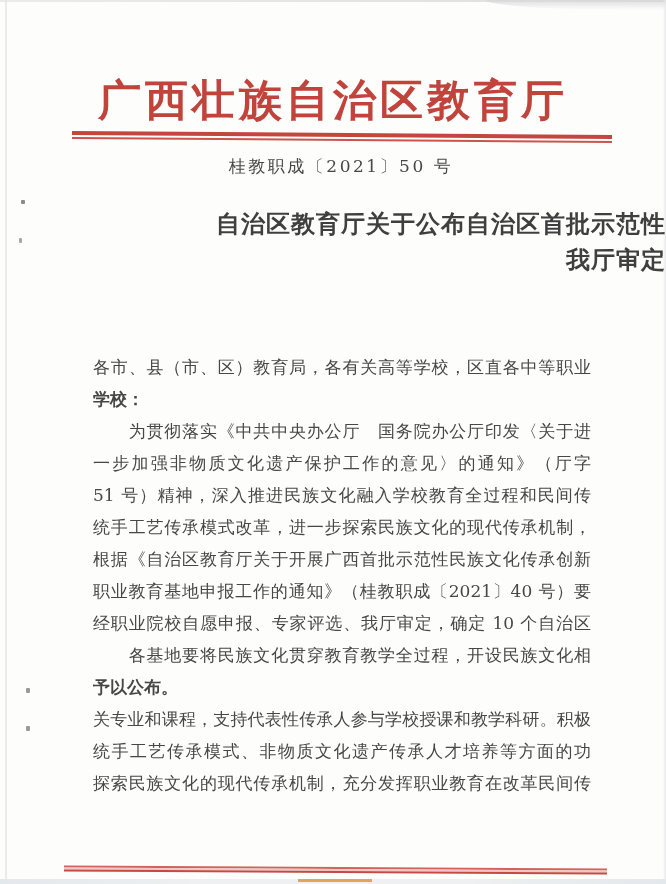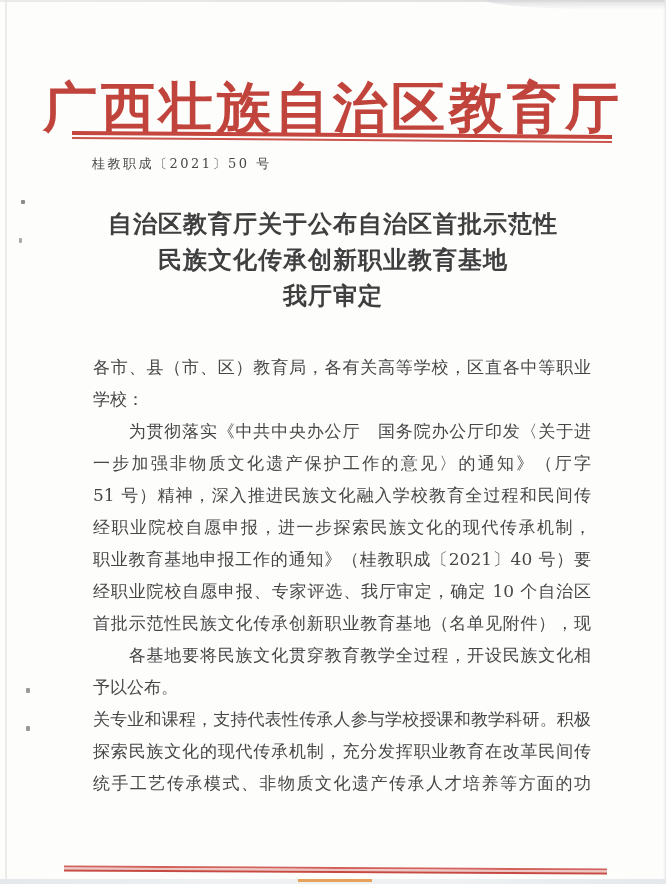--- a/index.html
+++ b/index.html
@@ -26,57 +26,57 @@
   .speck{position:absolute;background:#6f6f6f;border-radius:1px;opacity:.8;}
   .speck.s1{left:21px;top:200px;width:4px;height:4px;}
   .speck.s2{left:19px;top:238px;width:3px;height:5px;opacity:.6;}
   .speck.s3{left:26px;top:688px;width:4px;height:5px;opacity:.7;}
   .speck.s4{left:26px;top:726px;width:4px;height:5px;opacity:.7;}
 
   
   .org-name{
     position:absolute;top:72px;left:0;width:100%;
     text-align:center;
-    font-size:54px;font-weight:bold;
+    font-size:43px;font-weight:bold;
     color:var(--header-red);
     letter-spacing:4px;
     white-space:nowrap;
     font-family:Liberation Mono, monospace;
   }
   .red-rule{position:absolute;left:72px;top:133px;width:540px;transform:rotate(0.45deg);}
   .red-rule .thick{height:4px;background:var(--rule-red);}
   .red-rule .gap{height:1.5px;background:transparent;}
   .red-rule .thin{height:2px;background:#cb544c;}
 
   .doc-number{
     position:absolute;top:155px;left:92px;width:498px;
-    text-align:left;
-    font-size:13px;color:var(--text-dark);
+    text-align:center;
+    font-size:17px;color:var(--text-dark);
     letter-spacing:2.5px;white-space:nowrap;
   }
 
   
   .title-block{
     position:absolute;top:206px;left:0;width:100%;
-    text-align:center;color:var(--title-dark);
+    text-align:right;color:var(--title-dark);
     font-weight:bold;font-size:24px;line-height:36px;
   }
   .title-line{height:36px;letter-spacing:1px;white-space:nowrap;}
 
   
   .doc-body{
     position:absolute;top:351px;left:93px;width:498px;
     font-size:17px;color:var(--text-dark);
   }
   .body-line{
     height:32px;line-height:32px;
     text-align:justify;text-align-last:justify;
     overflow:hidden;white-space:normal;
   }
-  .body-line.no-stretch{text-align-last:left;}
+  .body-line.no-stretch{text-align-last:left;font-weight:bold;}
 
   
   .bottom-rule{position:absolute;left:64px;top:867px;width:543px;transform:rotate(0.3deg);}
   .bottom-rule .r1{height:2px;background:#d2625b;}
   .bottom-rule .r2{height:1.5px;background:#ecc7c4;}
   .bottom-rule .r3{height:2.5px;background:#c64a42;}
 </style>
 </head>
 <body>
 
@@ -95,39 +95,38 @@
   <div class="red-rule">
     <div class="thick"></div>
     <div class="gap"></div>
     <div class="thin"></div>
   </div>
 
   <div class="doc-number">桂教职成〔2021〕50 号</div>
 
   <div class="title-block">
     <div class="title-line">自治区教育厅关于公布自治区首批示范性</div>
-    <div class="title-line">民族文化传承创新职业教育基地</div>
     <div class="title-line">我厅审定</div>
   </div>
 
   <div class="doc-body">
     <div class="body-line">各市、县（市、区）教育局，各有关高等学校，区直各中等职业</div>
     <div class="body-line no-stretch">学校：</div>
     <div class="body-line">　　为贯彻落实《中共中央办公厅　国务院办公厅印发〈关于进</div>
     <div class="body-line">一步加强非物质文化遗产保护工作的意见〉的通知》（厅字〔2021〕</div>
     <div class="body-line">51 号）精神，深入推进民族文化融入学校教育全过程和民间传</div>
-    <div class="body-line">经职业院校自愿申报，进一步探索民族文化的现代传承机制，</div>
+    <div class="body-line">统手工艺传承模式改革，进一步探索民族文化的现代传承机制，</div>
+    <div class="body-line">根据《自治区教育厅关于开展广西首批示范性民族文化传承创新</div>
     <div class="body-line">职业教育基地申报工作的通知》（桂教职成〔2021〕40 号）要求，</div>
     <div class="body-line">经职业院校自愿申报、专家评选、我厅审定，确定 10 个自治区</div>
-    <div class="body-line">首批示范性民族文化传承创新职业教育基地（名单见附件），现</div>
     <div class="body-line">　　各基地要将民族文化贯穿教育教学全过程，开设民族文化相</div>
     <div class="body-line no-stretch">予以公布。</div>
     <div class="body-line">关专业和课程，支持代表性传承人参与学校授课和教学科研。积极</div>
+    <div class="body-line">统手工艺传承模式、非物质文化遗产传承人才培养等方面的功</div>
     <div class="body-line">探索民族文化的现代传承机制，充分发挥职业教育在改革民间传</div>
-    <div class="body-line">统手工艺传承模式、非物质文化遗产传承人才培养等方面的功</div>
   </div>
 
   <div class="bottom-rule">
     <div class="r1"></div>
     <div class="r2"></div>
     <div class="r3"></div>
   </div>
   <div class="bottom-strip"></div>
   <div class="bottom-strip-orange"></div>
 

